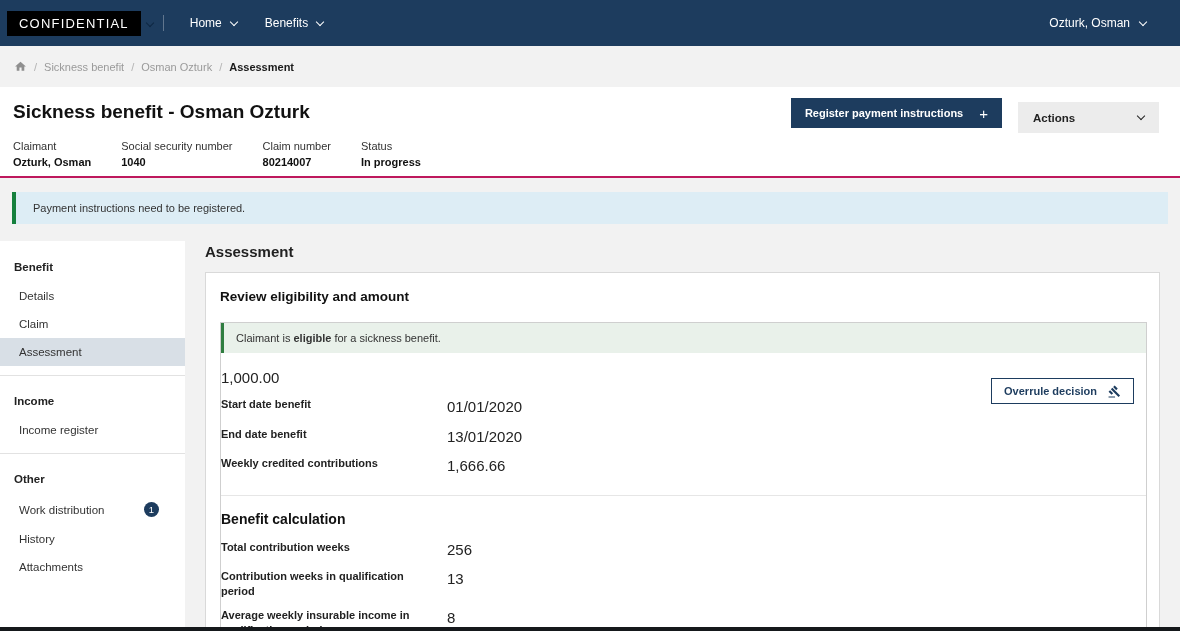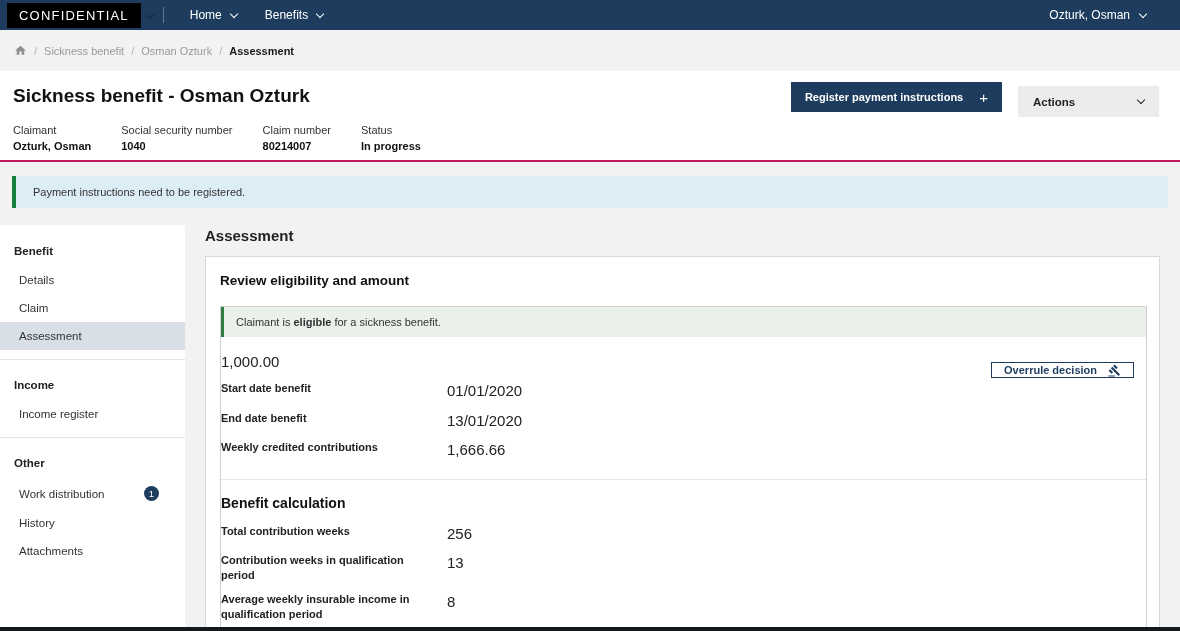--- a/index.html
+++ b/index.html
@@ -3,21 +3,21 @@
 <meta charset="utf-8">
 <style>
   * { margin:0; padding:0; box-sizing:border-box; }
   html,body { width:1180px; height:631px; overflow:hidden; }
   body { font-family:"Liberation Sans", sans-serif; background:#f2f2f2; position:relative; color:#222; }
 
   
   .chev { display:inline-block; width:6px; height:6px; border-right:1.6px solid currentColor; border-bottom:1.6px solid currentColor; transform:rotate(45deg); margin-top:-3px; }
 
   
-  .navbar { height:30px; background:#1d3c5e; display:flex; align-items:center; color:#fff; }
+  .navbar { height:46px; background:#1d3c5e; display:flex; align-items:center; color:#fff; }
   .brand { background:#000; color:#fff; font-size:13px; letter-spacing:1.2px; padding:5px 12px 5px 12px; margin-left:7px; font-weight:500; }
   .brand-caret { color:#0e2742; margin:0 4px 0 6px; }
   .nav-divider { width:1px; height:16px; background:rgba(255,255,255,.3); margin:0 12px 0 6px; }
   .nav-item { display:flex; align-items:center; gap:9px; font-size:12px; padding:0 14px; height:30px; cursor:pointer; }
   .nav-user { margin-left:auto; display:flex; align-items:center; gap:10px; font-size:12px; padding-right:34px; cursor:pointer; }
 
   
   .breadcrumb { height:41px; display:flex; align-items:center; gap:7px; padding-left:14px; background:#f2f2f2; font-size:11px; }
   .crumb-sep { color:#b3b3b3; }
   .crumb-link { color:#9a9a9a; }
@@ -48,21 +48,21 @@
   .main { flex:1; padding:0 20px; }
   .main-heading { font-size:15px; font-weight:600; color:#222; margin:2px 0 12px 0; }
   .card { background:#fff; border:1px solid #d9d9d9; padding:14px 12px 8px 14px; }
   .card-title { font-size:13.5px; font-weight:700; color:#111; margin:2px 0 18px 0; }
   .inner-box { border:1px solid #cfcfcf; padding:0; position:relative; }
   .green-alert { background:#e9f1ea; border-left:3px solid #2f7d40; padding:9px 12px; font-size:11px; color:#333; }
   .rows { margin-top:15px; }
   .row { display:flex; margin-bottom:9px; }
   .row .lbl { width:226px; font-size:11px; font-weight:700; color:#222; line-height:1.35; padding-right:10px; }
   .row .val { font-size:15px; color:#222; line-height:1.35; }
-  .btn-overrule { position:absolute; top:55px; right:12px; height:16px; background:#fff; border:1px solid #1d3c5e; color:#1d3c5e; font-family:inherit; font-size:11px; font-weight:600; display:flex; align-items:center; gap:11px; padding:0 12px; cursor:pointer; }
+  .btn-overrule { position:absolute; top:55px; right:12px; height:26px; background:#fff; border:1px solid #1d3c5e; color:#1d3c5e; font-family:inherit; font-size:11px; font-weight:600; display:flex; align-items:center; gap:11px; padding:0 12px; cursor:pointer; }
   .hr { height:1px; background:#e6e6e6; margin:19px 0 15px 0; }
   .calc-heading { font-size:14px; font-weight:600; color:#111; margin-bottom:13px; }
 
   .footer-bar { position:absolute; bottom:0; left:0; width:100%; height:4px; background:#15181b; }
 </style>
 </head>
 <body>
 
 <div class="navbar">
   <div class="brand">CONFIDENTIAL</div>

